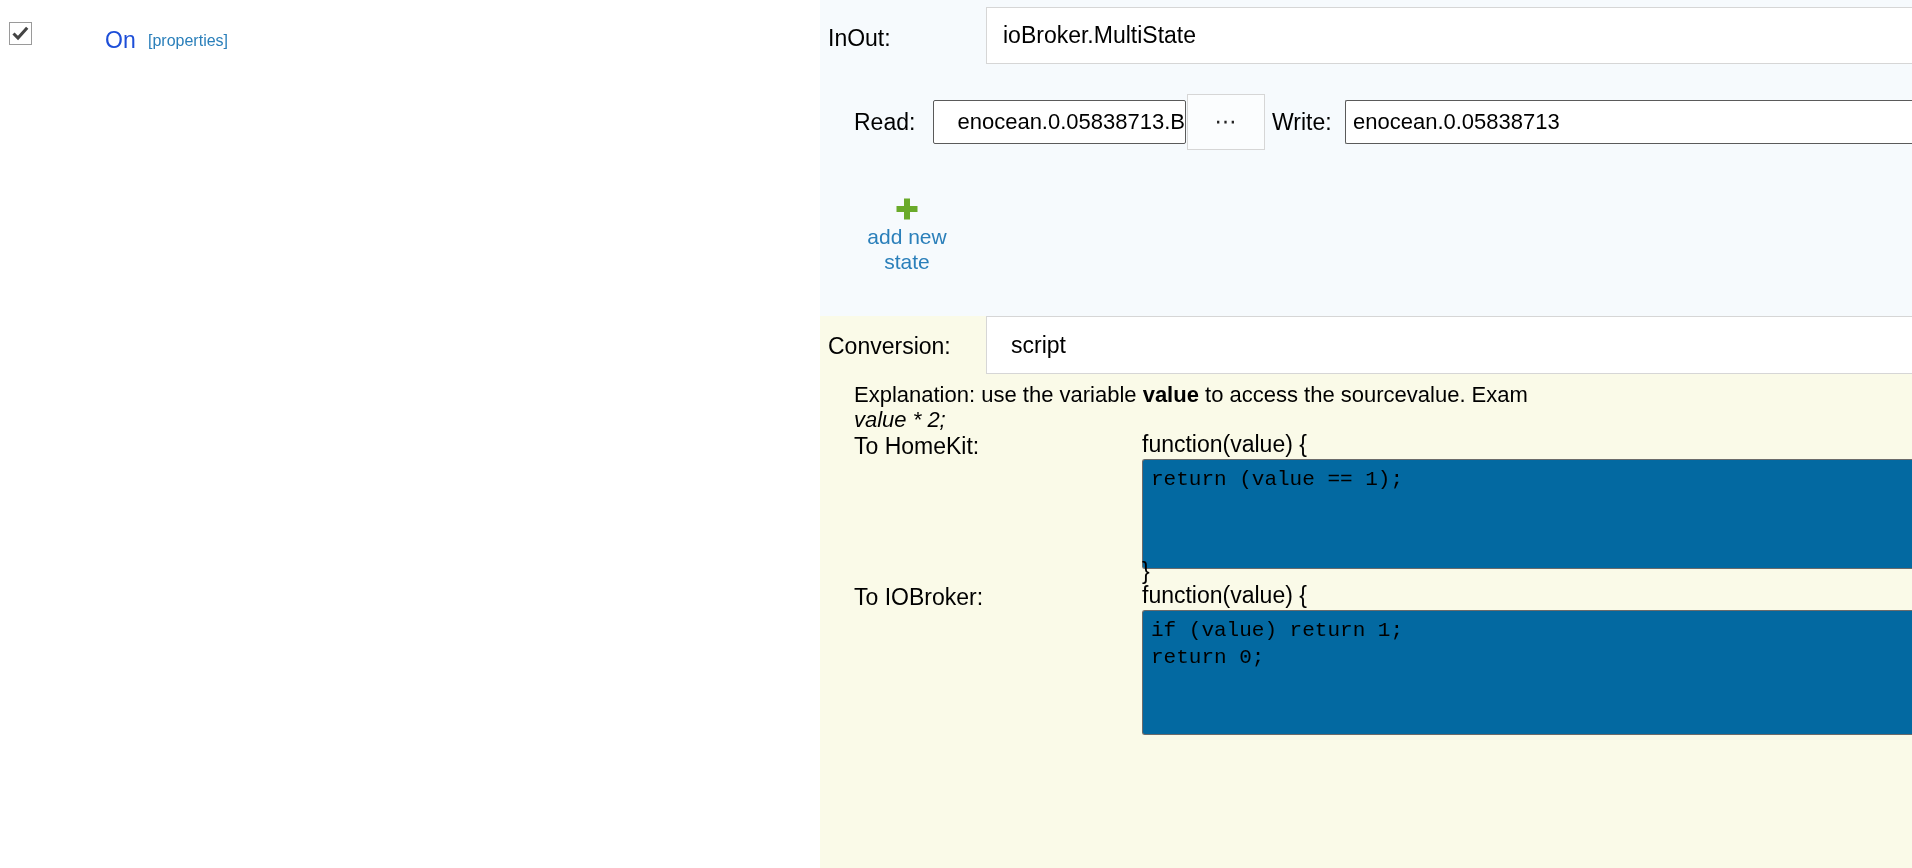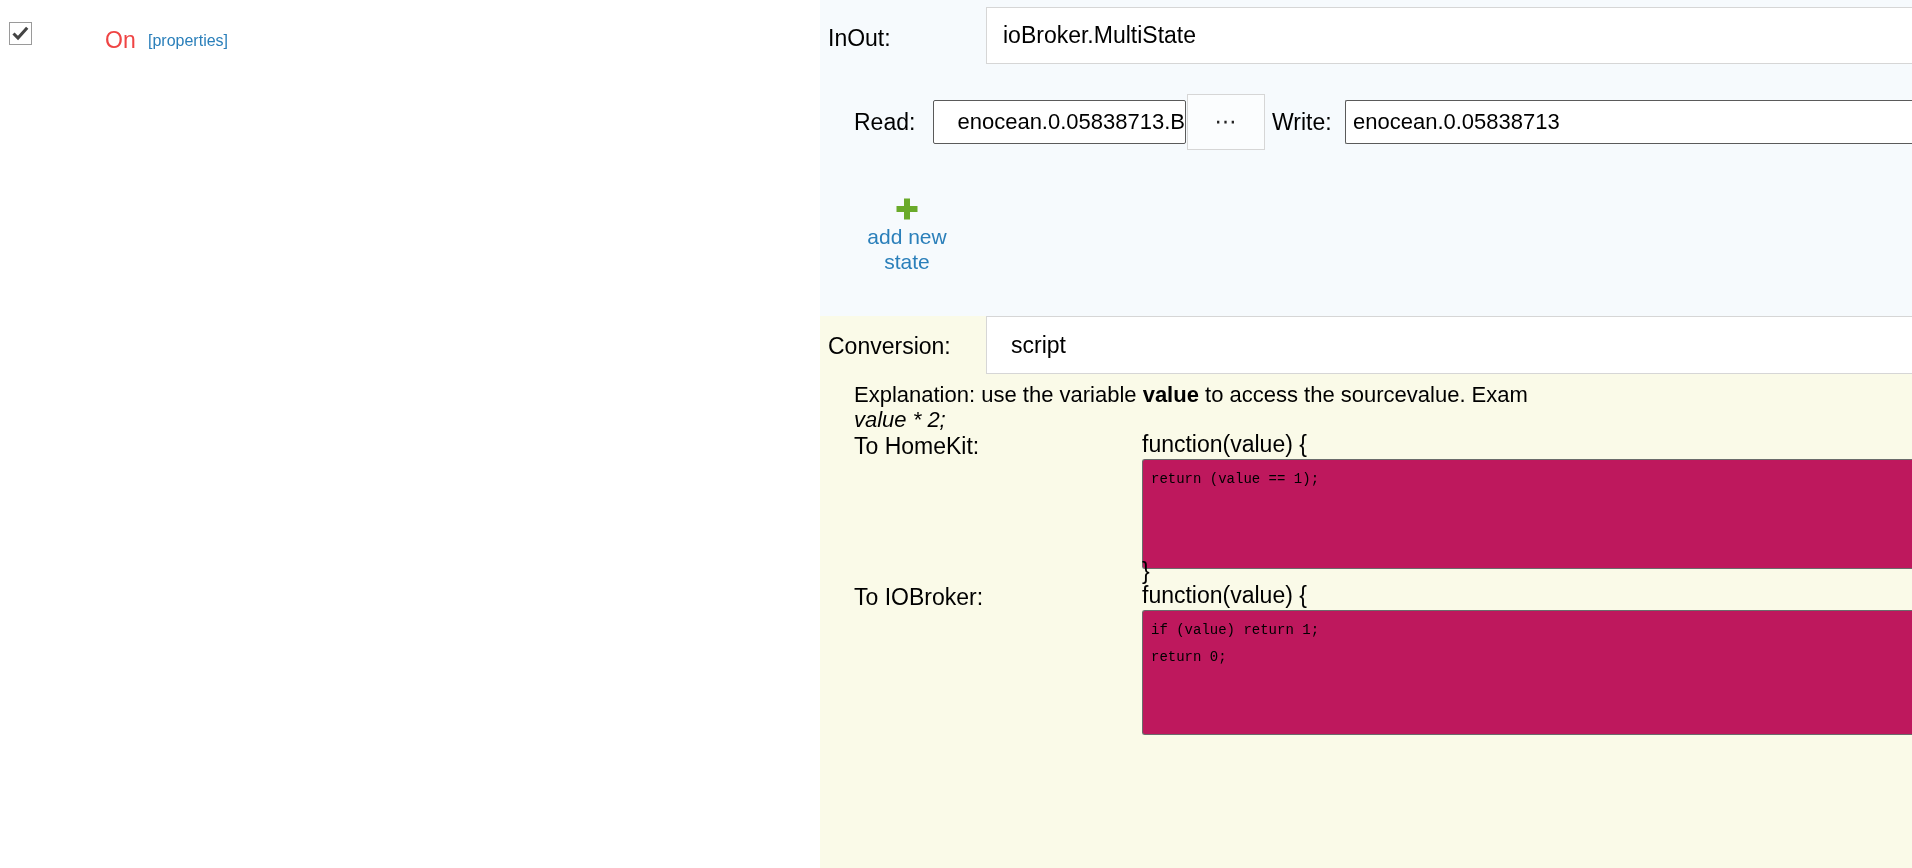--- a/index.html
+++ b/index.html
@@ -39,21 +39,21 @@
     align-items: center;
     justify-content: center;
   }
   .checkbox svg { display: block; }
   .device-label {
     position: absolute;
     left: 105px;
     top: 26px;
     font-size: 23px;
     line-height: 28px;
-    color: #ef4444;
+    color: #1d4ed8;
     white-space: nowrap;
   }
   .device-props-link {
     position: absolute;
     left: 148px;
     top: 27px;
     font-size: 16px;
     line-height: 28px;
     color: #2a7fba;
     white-space: nowrap;
@@ -294,26 +294,26 @@
     left: 322px;
     top: 265px;
     font-size: 23px;
     line-height: 28px;
     white-space: nowrap;
   }
 
   .code-area {
     position: absolute;
     box-sizing: border-box;
-    background: #be185d;
+    background: #0369a1;
     border: 1.5px solid #6b6b6b;
     border-right: none;
     border-radius: 3px 0 0 3px;
     font-family: "Liberation Mono", "DejaVu Sans Mono", monospace;
-    font-size: 14px;
+    font-size: 21px;
     line-height: 27px;
     padding: 6px 0 6px 8px;
     color: #000000;
     white-space: pre;
     overflow: hidden;
   }
   .code-homekit {
     left: 322px;
     top: 143px;
     width: 770px;

